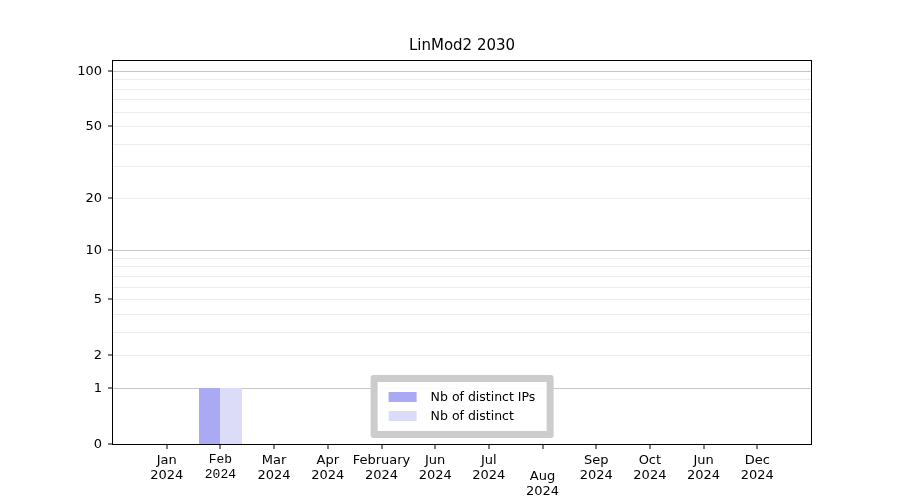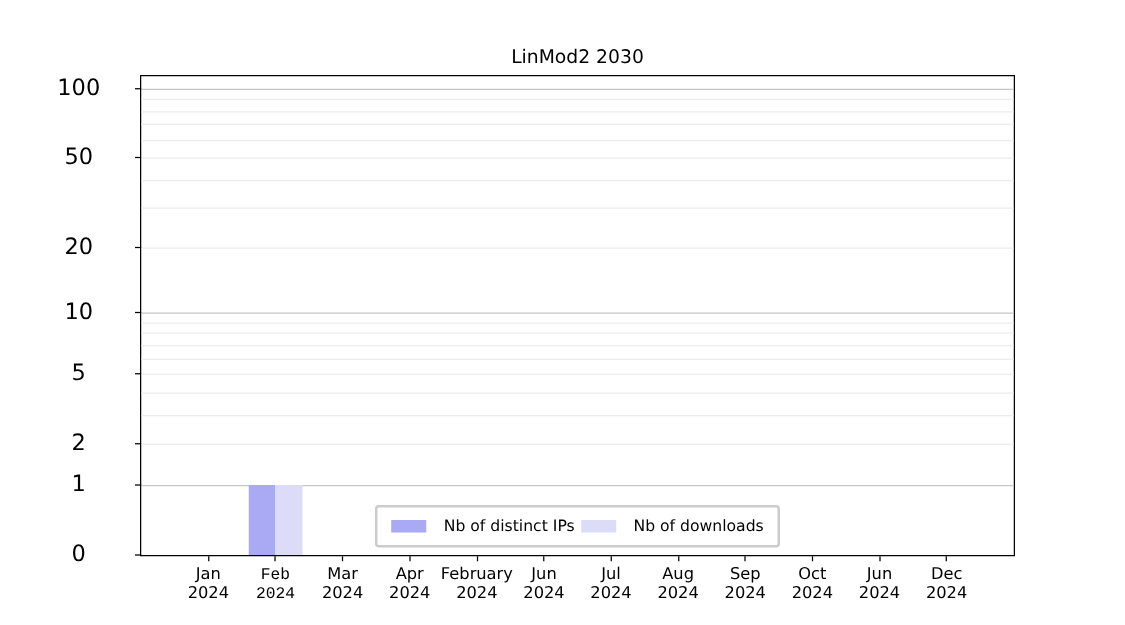--- a/index.html
+++ b/index.html
@@ -30,45 +30,46 @@
   .layer{position:absolute;left:0;top:0;width:698px;height:383px;}
   .gridline{
     position:absolute;left:0;width:698px;height:1px;
   }
   .bar{position:absolute;}
   .ytick{
     position:absolute;left:108px;width:5px;height:1px;background:#000;
     transform:translateY(-0.5px);
   }
   .yticklabel{
-    position:absolute;left:12px;width:102px;
-    text-align:center;
-    font-size:18px;line-height:14px;
+    position:absolute;left:0;width:102px;
+    text-align:right;
+    font-size:13px;line-height:14px;
     transform:translateY(-50%);
   }
   .xtick{
     position:absolute;top:445px;width:1px;height:4px;background:#000;
     transform:translateX(-0.5px);
   }
   .xticklabel{
     position:absolute;top:452px;
     transform:translateX(-50%);
     text-align:center;
     font-size:13px;line-height:15px;
     white-space:nowrap;
   }
   .legend{
     position:absolute;
     left:50%;bottom:6px;
     transform:translateX(-50%);
     background:rgba(255,255,255,0.9);
-    border:2px solid #4c1d95;
+    border:7px solid #4c1d95;
     border-radius:3px;
     padding:8px 11px;
     display:flex;
+    flex-direction:column;
     gap:5px;
   }
   .legend-item{
     display:flex;
     align-items:center;
     gap:14px;
   }
   .legend-swatch{
     display:inline-block;
     width:28px;height:10px;
@@ -113,21 +114,21 @@
         <div class="bar" style="left: 107.4px; width: 21.5px; top: 326.9px; height: 56.1px; background: rgb(220, 220, 249);"></div>
       </div>
 
     <div class="legend" style="border-color: rgb(204, 204, 204);">
       <div class="legend-item">
         <span class="legend-swatch" style="background: rgb(169, 169, 244);"></span>
         <span class="legend-label">Nb of distinct IPs</span>
       </div>
       <div class="legend-item">
         <span class="legend-swatch" style="background: rgb(220, 220, 249);"></span>
-        <span class="legend-label">Nb of downloads</span>
+        <span class="legend-label">Nb of distinct</span>
       </div>
     </div>
   </div>
 
   <div>
       <div class="ytick" style="top: 444px;"></div>
       <div class="yticklabel" style="top: 444px;">0</div>
       <div class="ytick" style="top: 387.9px;"></div>
       <div class="yticklabel" style="top: 387.9px;">1</div>
       <div class="ytick" style="top: 355.1px;"></div>
@@ -171,21 +172,21 @@
       <div class="xticklabel" style="left: 435.2px;">
         <div>Jun</div>
         <div>2024</div>
       </div>
       <div class="xtick" style="left: 488.8px;"></div>
       <div class="xticklabel" style="left: 488.8px;">
         <div>Jul</div>
         <div>2024</div>
       </div>
       <div class="xtick" style="left: 542.5px;"></div>
-      <div class="xticklabel" style="left: 542.5px;">
+      <div class="xticklabel" style="left: 542.5px; margin-top: 16px;">
         <div>Aug</div>
         <div>2024</div>
       </div>
       <div class="xtick" style="left: 596.2px;"></div>
       <div class="xticklabel" style="left: 596.2px;">
         <div>Sep</div>
         <div>2024</div>
       </div>
       <div class="xtick" style="left: 649.9px;"></div>
       <div class="xticklabel" style="left: 649.9px;">

